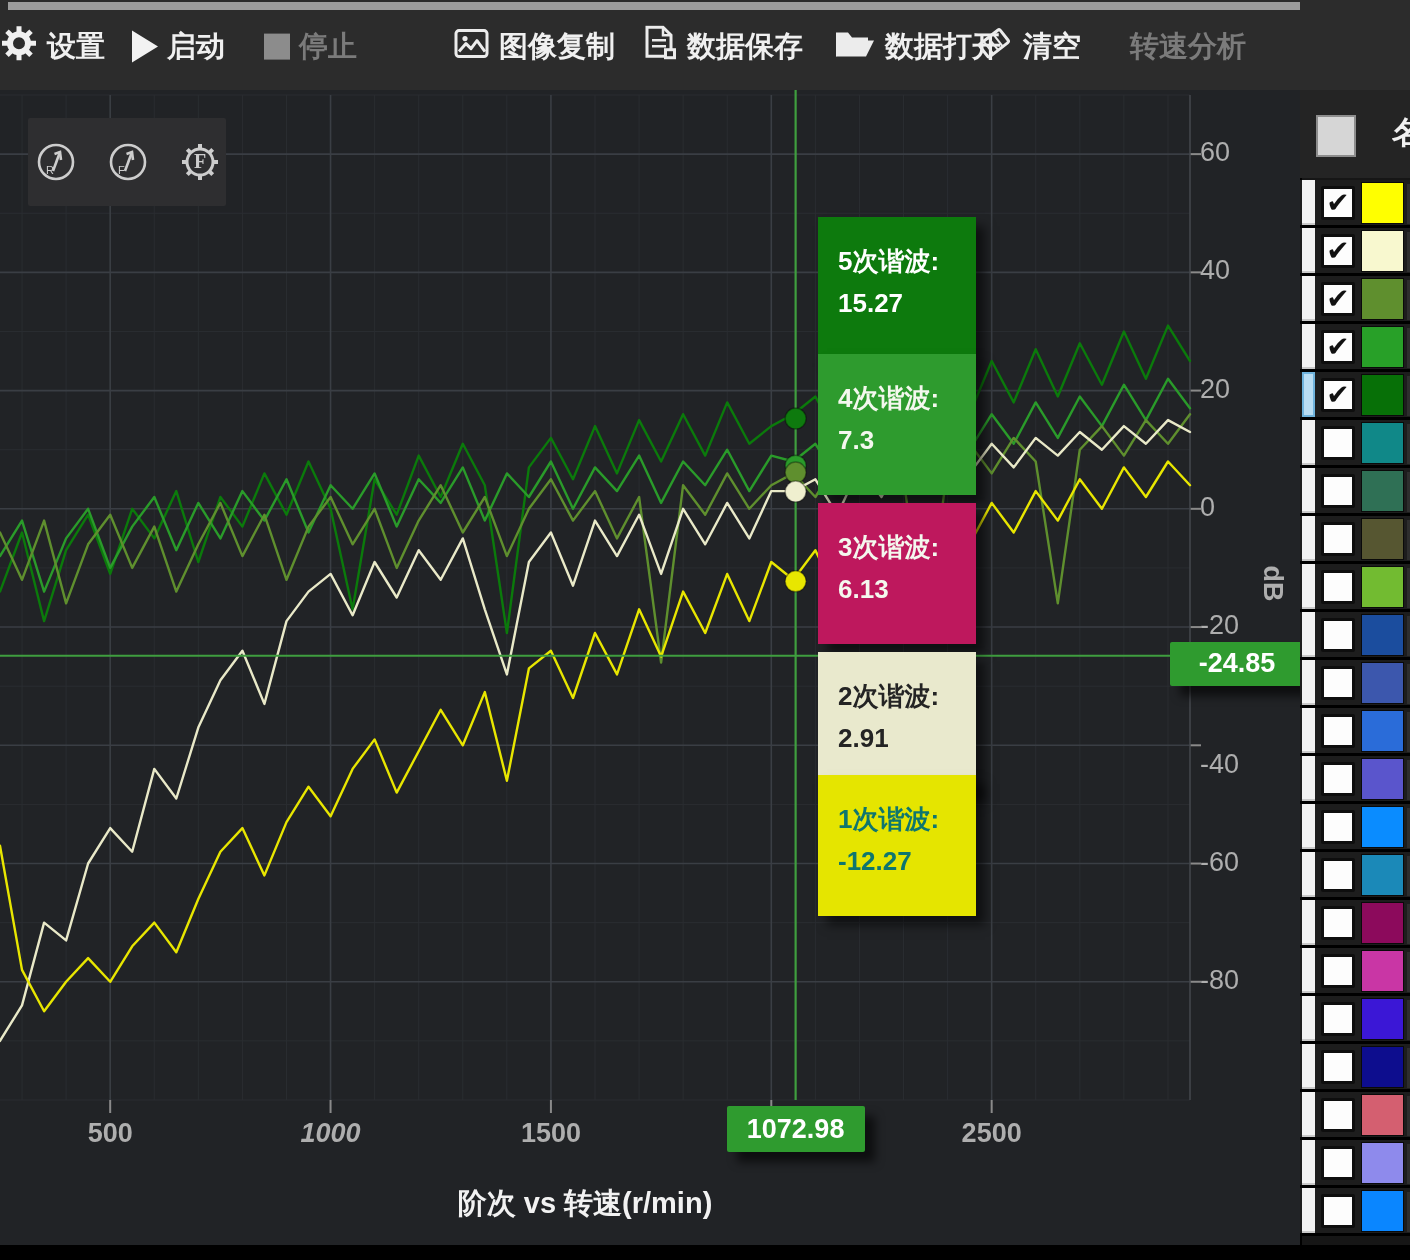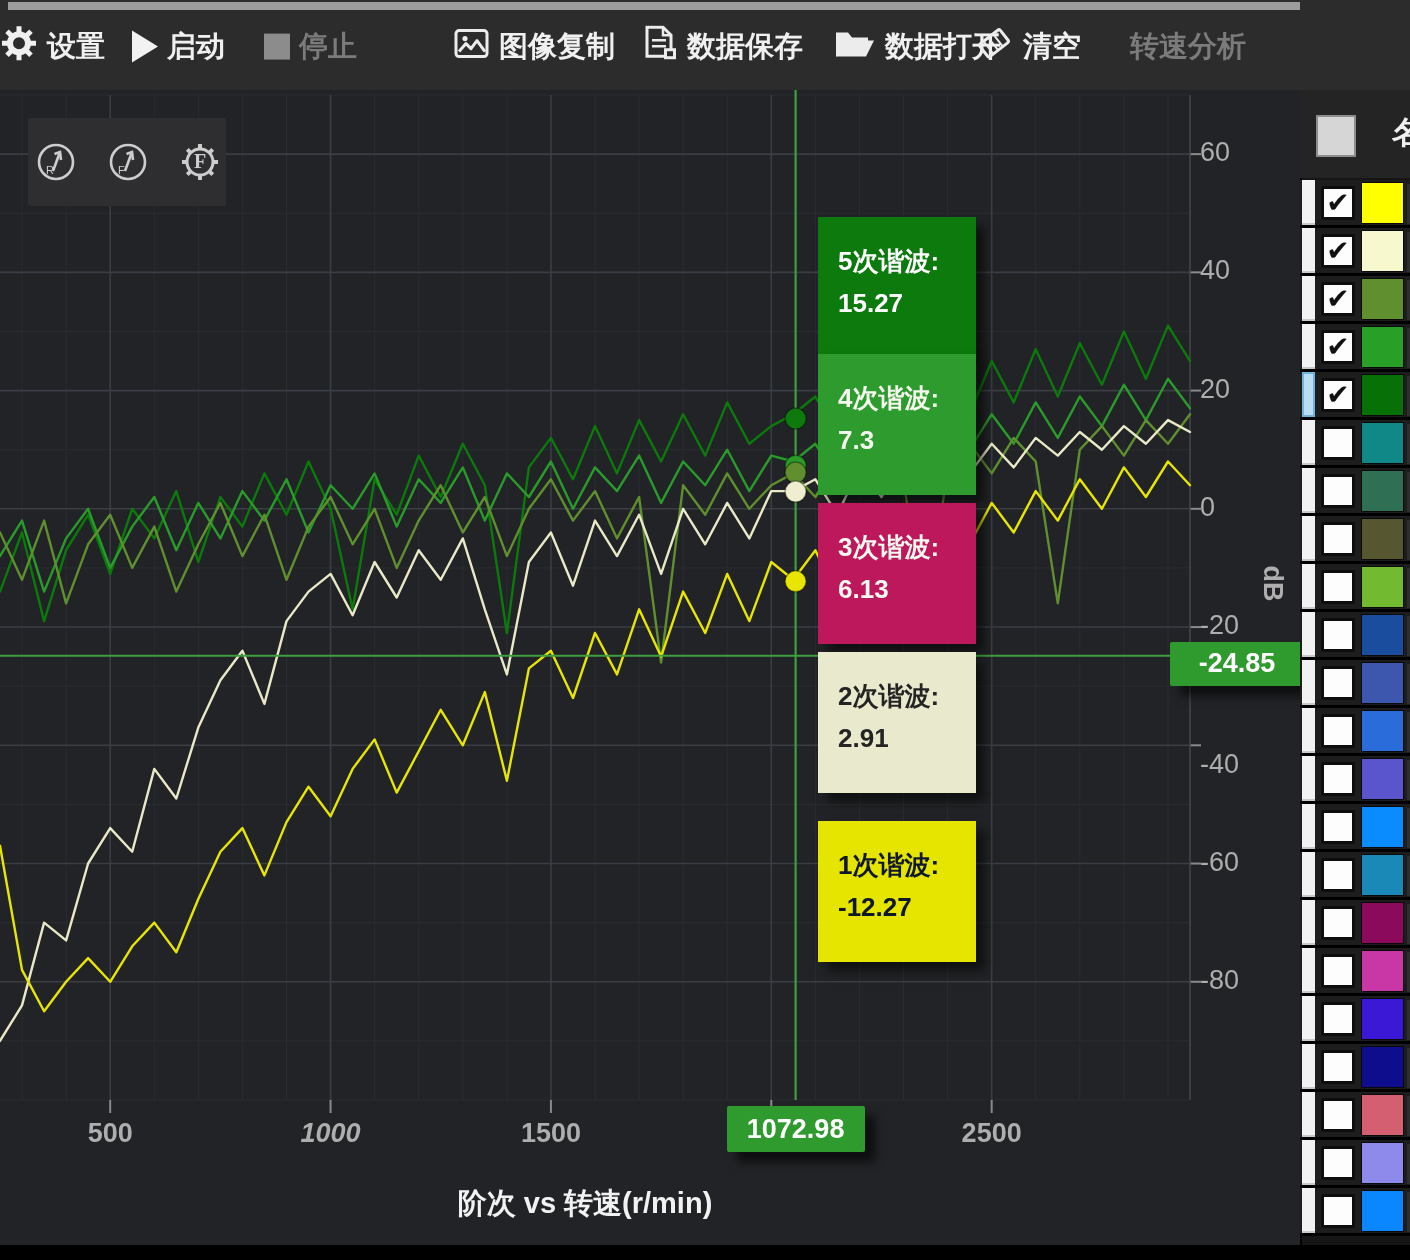--- a/index.html
+++ b/index.html
@@ -277,21 +277,21 @@
           <div>7.3</div>
         </div>
         <div class="harm-tip" style="top: 413px; background: #be185d; color: rgb(244, 248, 238);">
           <div>3次谐波:</div>
           <div>6.13</div>
         </div>
         <div class="harm-tip" style="top: 562px; background: rgb(233, 233, 205); color: rgb(36, 36, 36);">
           <div>2次谐波:</div>
           <div>2.91</div>
         </div>
-        <div class="harm-tip" style="top: 731px; background: rgb(229, 229, 0); color: #0f172a;">
+        <div class="harm-tip" style="top: 685px; background: rgb(229, 229, 0); color: #0f766e;">
           <div>1次谐波:</div>
           <div>-12.27</div>
         </div>
       </div>
     <div id="tick-labels">
         <div class="x-tick-label" style="left: 65.1852px; top: 1028px;">500</div>
         <div class="x-tick-label" style="left: 285.556px; top: 1028px; font-style: italic;">1000</div>
         <div class="x-tick-label" style="left: 505.926px; top: 1028px;">1500</div>
         <div class="x-tick-label" style="left: 946.667px; top: 1028px;">2500</div>
         <div class="y-tick-label" style="left: 1200px; top: 47.1176px;">60</div>

